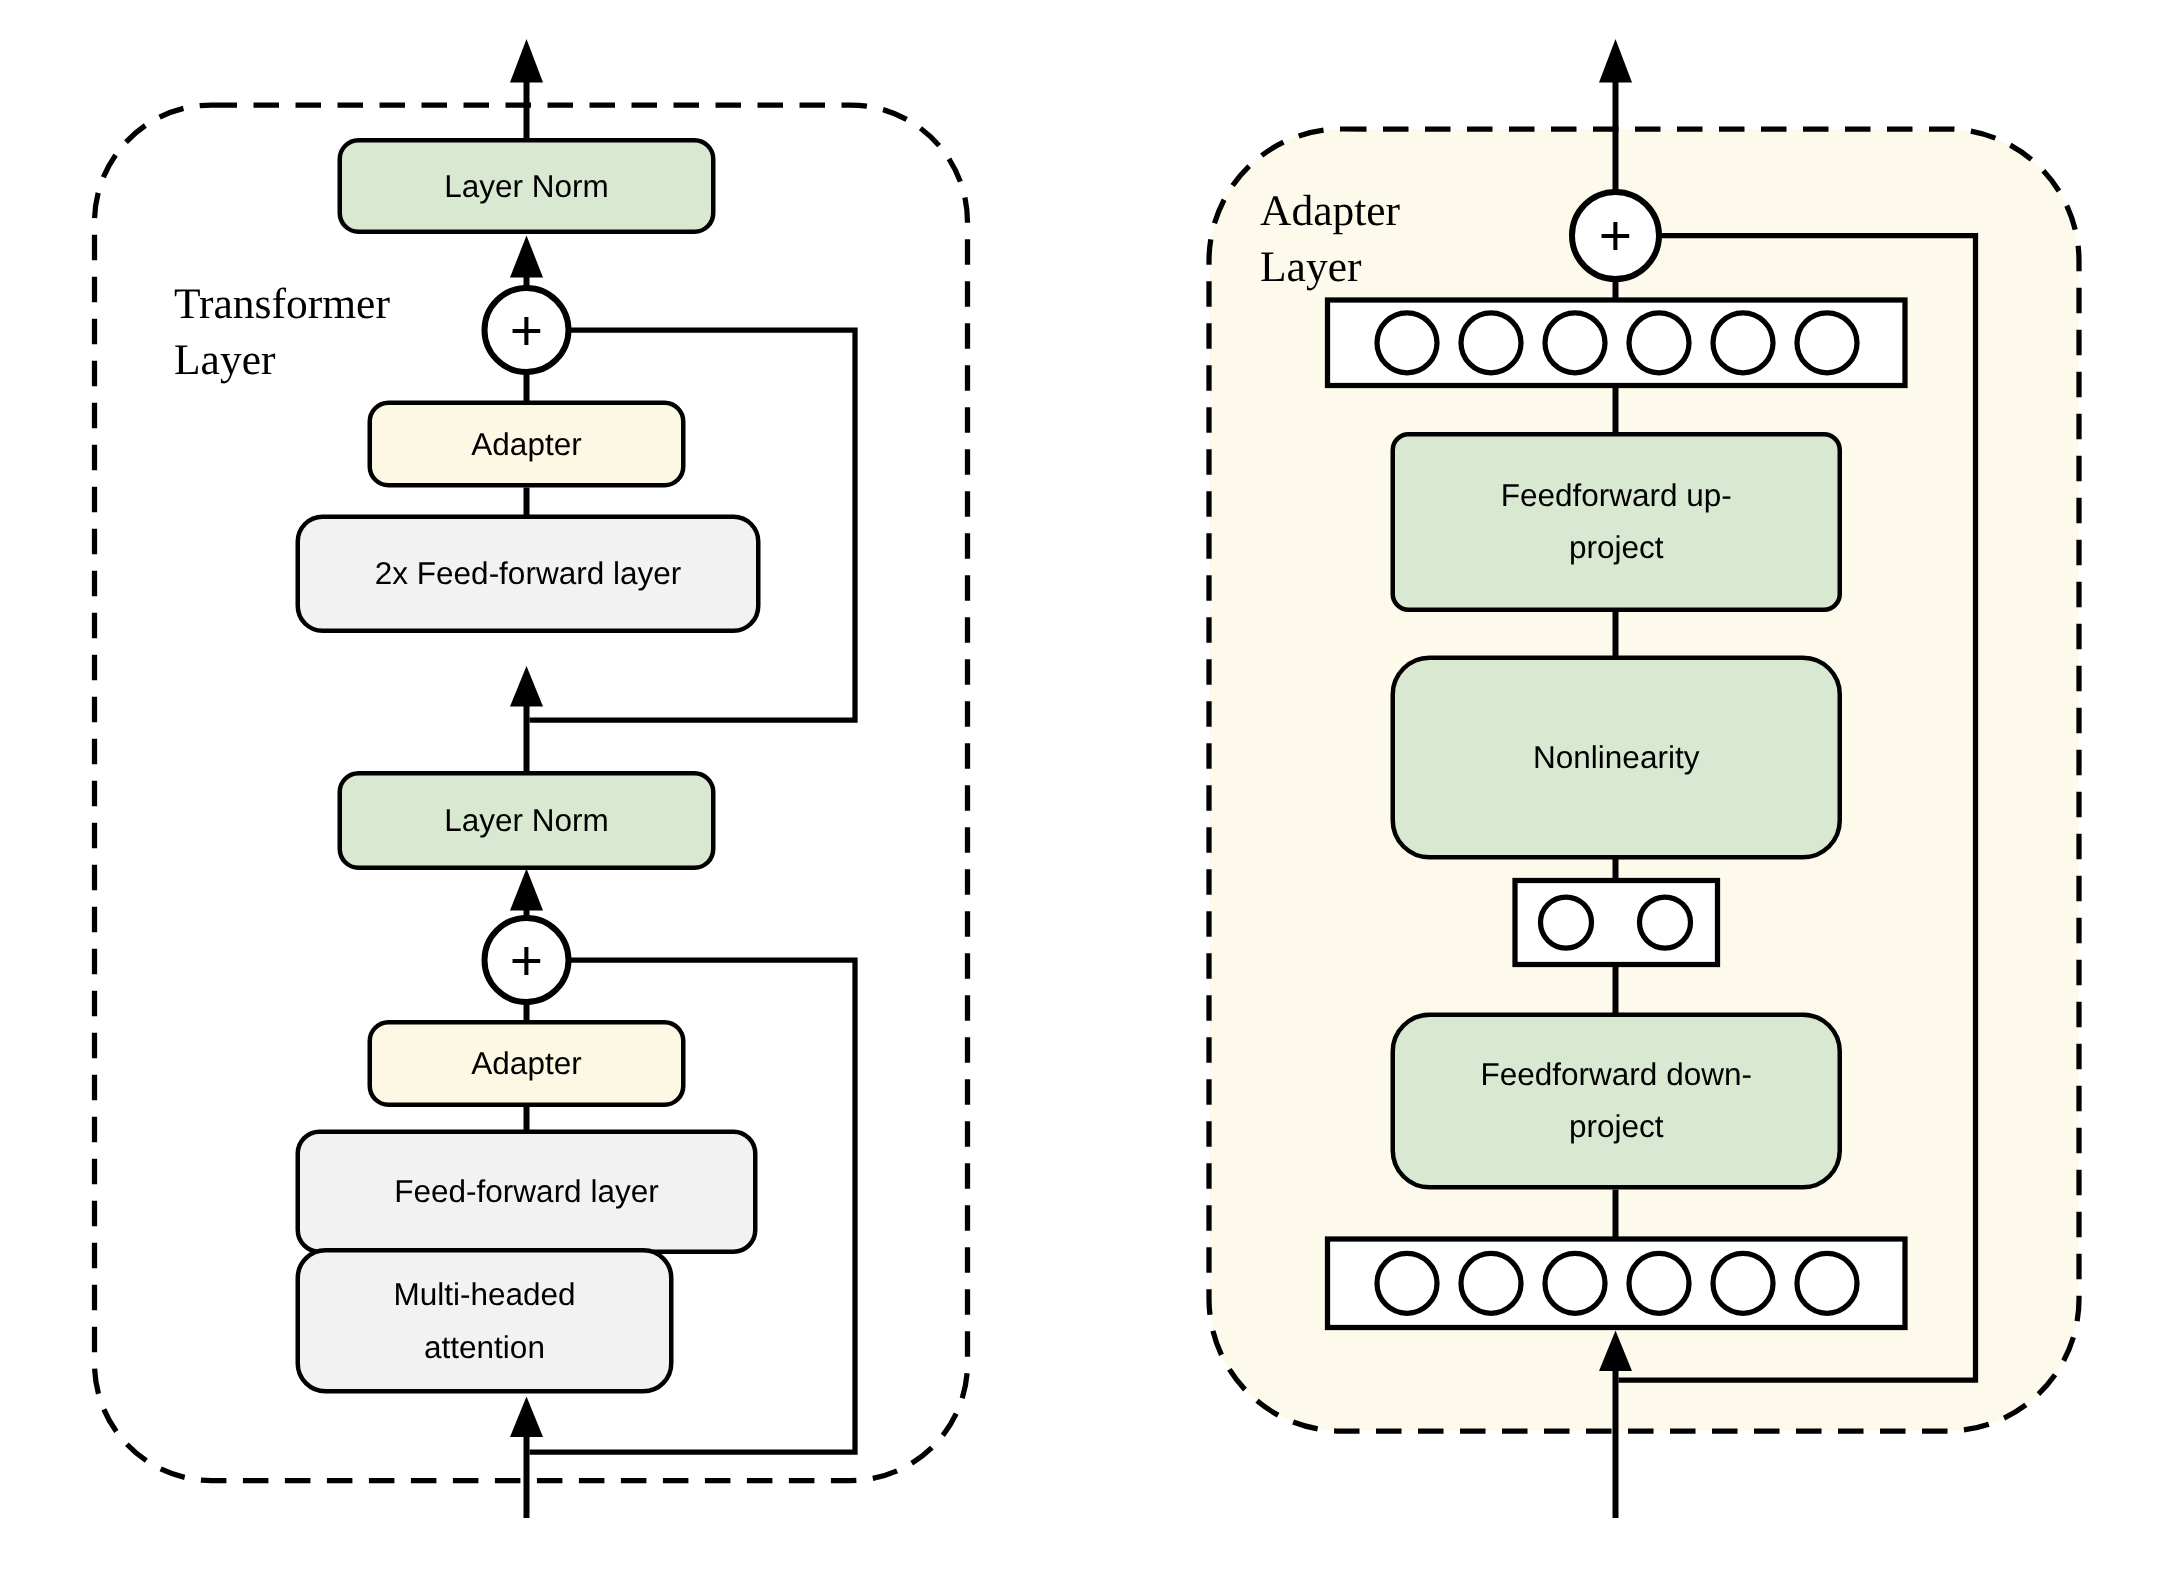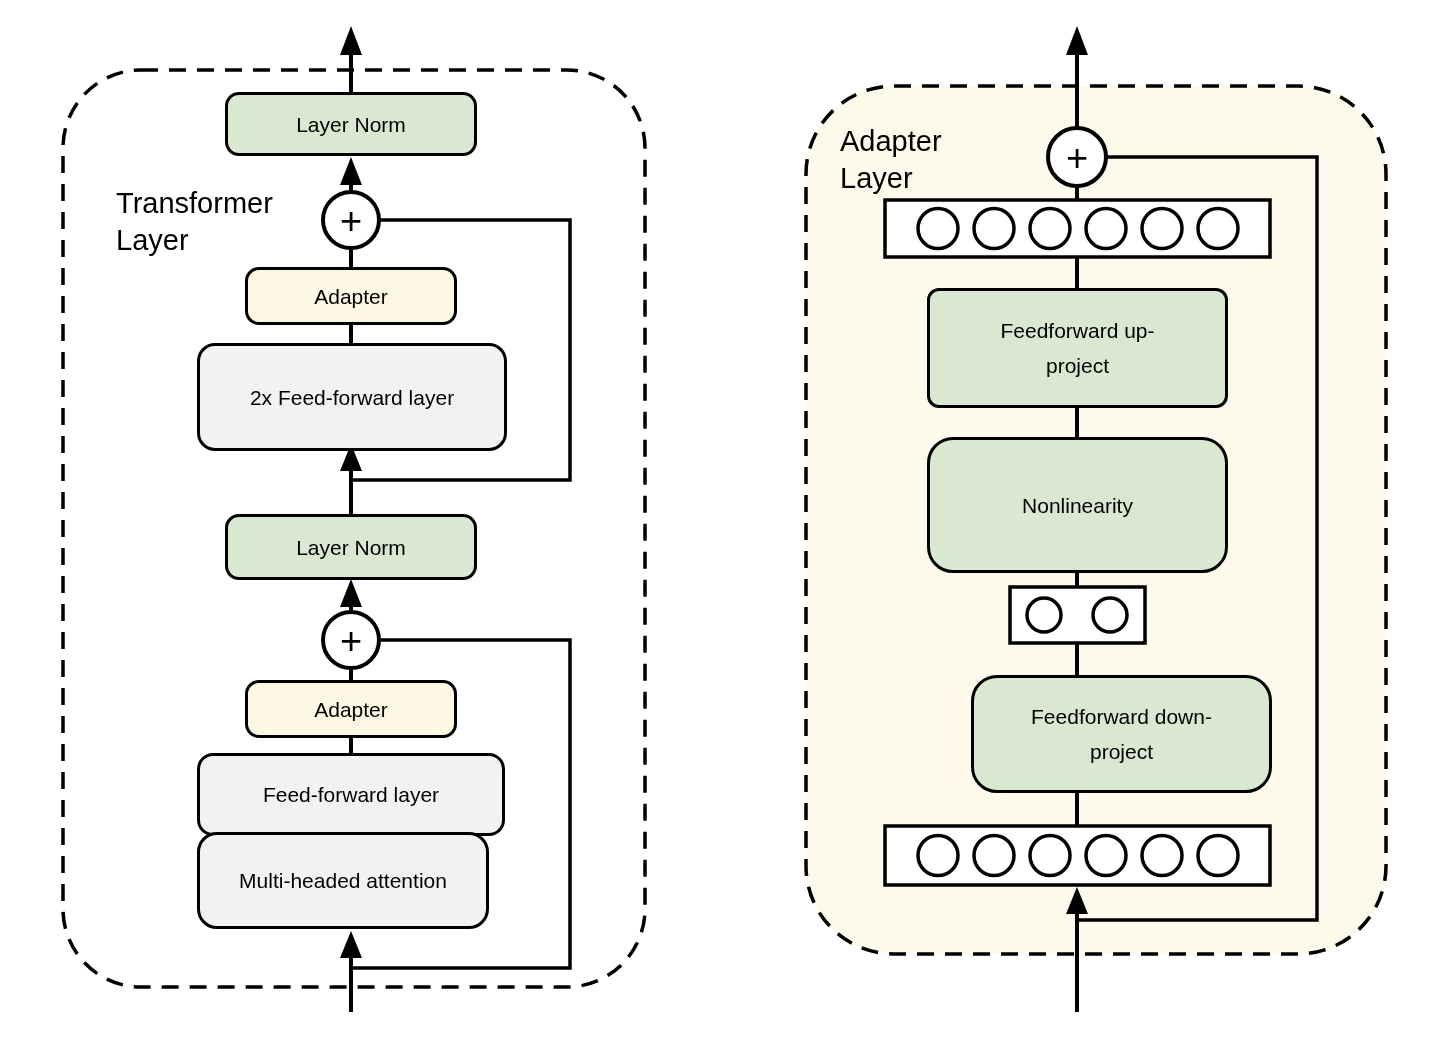--- a/index.html
+++ b/index.html
@@ -18,21 +18,21 @@
     position:absolute; box-sizing:border-box;
     display:flex; align-items:center; justify-content:center;
     text-align:center; border:3px solid var(--line);
     font-size:21px; line-height:35px; color:var(--text);
   }
   .green{background:var(--green-box);}
   .cream{background:var(--cream-box);}
   .gray{background:var(--gray-box);}
   .panel-label{
     position:absolute; font-size:29px; line-height:37px; text-align:left;
-    color:var(--text); white-space:normal;
+    color:var(--text); white-space:normal;font-family:Liberation Serif, serif;
   }
   .flow{stroke:var(--line); stroke-width:4; fill:none;}
   .skip{stroke:var(--line); stroke-width:3.5; fill:none; stroke-linejoin:miter;}
   .dashedrect{stroke:var(--line); stroke-width:3.5; stroke-dasharray:17 11; fill:none;}
   .dashedrect.filled{fill:var(--panel-bg);}
   .arrowhead{fill:var(--line); stroke:none;}
   .addcircle{fill:var(--white); stroke:var(--line); stroke-width:4;}
   .addsign{font-family:"Liberation Sans", sans-serif; font-size:38px; fill:var(--text);}
   .vecrect{fill:var(--white); stroke:var(--line); stroke-width:3.5;}
   .vec-circles circle{fill:var(--white); stroke:var(--line); stroke-width:3.5;}
@@ -149,30 +149,30 @@
         </g>
     </g>
   </svg>
 
   <div class="panel-label" style="left:92px; top:185px; width:210px;margin-left:24px;">Transformer Layer</div>
 
   <div class="box green" style="left:225px; top:92px; width:252px; height:64px; border-radius:14px;">Layer Norm</div>
 
   <div class="box cream" style="left:245px; top:267px; width:212px; height:58px; border-radius:14px;">Adapter</div>
 
-  <div class="box gray" style="left:197px; top:343px; width:310px; height:108px; border-radius:18px; padding:15px 28px;">2x Feed-forward layer</div>
+  <div class="box gray" style="left:197px; top:343px; width:310px; height:79px; border-radius:18px; padding:15px 28px;">2x Feed-forward layer</div>
 
   <div class="box green" style="left:225px; top:514px; width:252px; height:66px; border-radius:14px;">Layer Norm</div>
 
   <div class="box cream" style="left:245px; top:680px; width:212px; height:58px; border-radius:14px;">Adapter</div>
 
   <div class="box gray" style="left:197px; top:753px; width:308px; height:83px; border-radius:16px;">Feed-forward layer</div>
 
-  <div class="box gray" style="left:197px; top:832px; width:292px; height:97px; border-radius:20px; padding:0 28px;">Multi-headed attention</div>
+  <div class="box gray" style="left:197px; top:832px; width:252px; height:97px; border-radius:20px; padding:0 28px;">Multi-headed attention</div>
 
   <div class="panel-label" style="left:840px; top:123px; width:160px;">Adapter Layer</div>
 
   <div class="box green" style="left:927px; top:288px; width:301px; height:120px; border-radius:12px; padding:0 50px;">Feedforward up-project</div>
 
   <div class="box green" style="left:927px; top:437px; width:301px; height:136px; border-radius:26px;">Nonlinearity</div>
 
-  <div class="box green" style="left:927px; top:675px; width:301px; height:118px; border-radius:26px; padding:0 50px;margin-left:44px;">Feedforward down-project</div>
+  <div class="box green" style="left:927px; top:675px; width:301px; height:118px; border-radius:26px; padding:0 50px;">Feedforward down-project</div>
 </div>
 
 </body></html>

